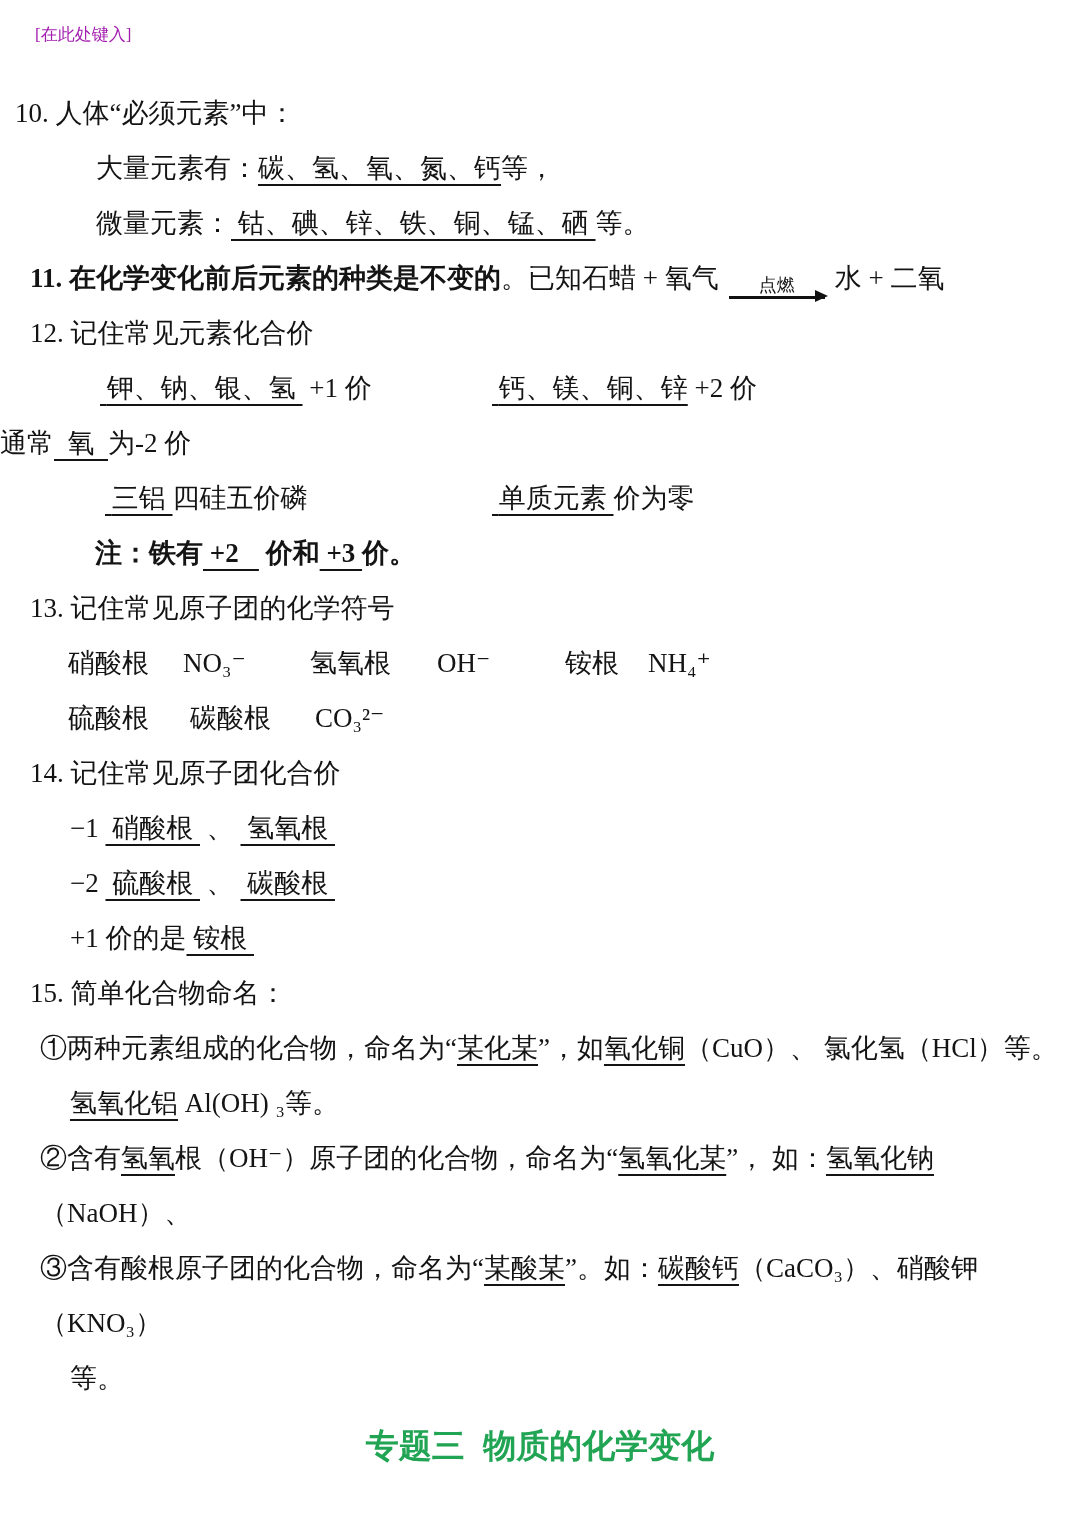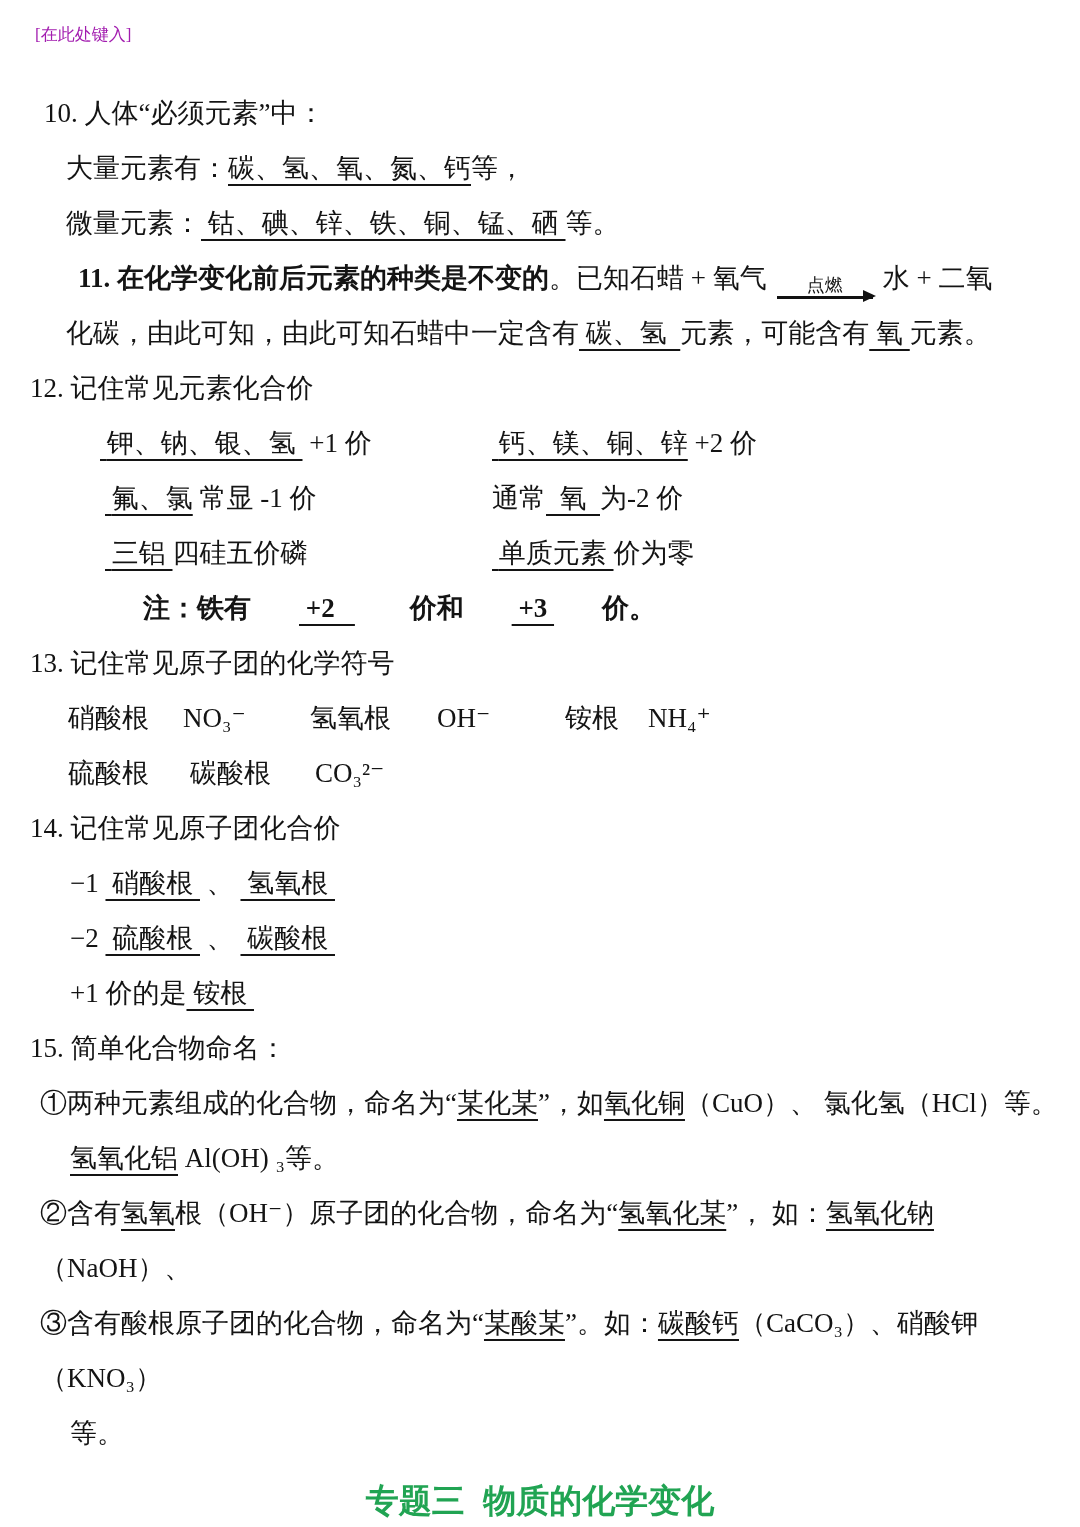--- a/index.html
+++ b/index.html
@@ -3,25 +3,25 @@
 <meta charset="utf-8">
 <style>
   html,body { margin:0; padding:0; background:#ffffff; }
   body {
     width:1080px; height:1527px; overflow:hidden;
     font-family:"Liberation Serif","DejaVu Serif",serif;
     color:#141414;
   }
   .doc { padding-top:20px; font-size:27px; }
   .line { line-height:55px; white-space:pre-wrap; }
-  .b { font-weight:bold;margin-left:48px; }
+  .b { font-weight:bold; }
   .u { text-decoration:underline; text-underline-offset:7px; text-decoration-thickness:1.6px; }
   .header-ph { margin-left:35px; font-size:17px; line-height:30px; color:#a21caf; white-space:pre; }
-  .ml30{margin-left:30px} .ml35{margin-left:44px} .ml40{margin-left:40px}
-  .ml62{margin-left:66px} .ml70{margin-left:70px} .ml95{margin-left:95px}
+  .ml30{margin-left:30px} .ml35{margin-left:15px} .ml40{margin-left:40px}
+  .ml62{margin-left:96px} .ml70{margin-left:70px} .ml95{margin-left:95px}
   .mt36{margin-top:36px}
   .cols { display:flex;align-items:flex-end; }
   .cols .c { white-space:pre-wrap; }
   
   .v1-l{margin-left:100px;width:392px} .v23-l{margin-left:105px;width:387px}
   
   .r13 { display:flex; margin-left:68px; }
   .r13 span{ white-space:pre; }
   .r13a .f1{width:115px}.r13a .f2{width:127px}.r13a .f3{width:127px}
   .r13a .f4{width:128px}.r13a .f5{width:83px}
@@ -43,29 +43,27 @@
 
 <div class="doc">
 
   <div class="header-ph">[在此处键入]</div>
 
   <div class="line ml35 mt36">10. 人体“必须元素”中：</div>
   <div class="line ml62"><span>大量元素有：</span><span class="u">碳、氢、氧、氮、钙</span><span>等，</span></div>
   <div class="line ml62"><span>微量元素：</span><span class="u"> 钴、碘、锌、铁、铜、锰、硒 </span><span>等。</span></div>
 
   <div class="line ml30"><span class="b">11. 在化学变化前后元素的种类是不变的</span><span>。已知石蜡 + 氧气</span><span class="rxn-arrow"><span class="rxn-label">点燃</span><span class="rxn-line"></span></span><span>水 + 二氧</span></div>
-  <div class="line ml62"><span>化碳，由此可知，由此可知石蜡中一定含有</span><span class="u"> 碳、氢  </span><span>元素，可能含有</span><span class="u"> 氧 </span><span>元素。</span></div>
 
   <div class="line ml30">12. 记住常见元素化合价</div>
   <div class="line cols">
     <span class="c v1-l"><span class="u"> 钾、钠、银、氢 </span><span> +1 价</span></span>
     <span class="c"><span class="u"> 钙、镁、铜、锌</span><span> +2 价</span></span>
   </div>
   <div class="line cols">
-    <span class="c v23-l"><span class="u"> 氟、氯</span><span> 常显 -1 价</span></span>
     <span class="c"><span>通常</span><span class="u">  氧  </span><span>为-2 价</span></span>
   </div>
   <div class="line cols">
     <span class="c v23-l"><span class="u"> 三铝 </span><span>四硅五价磷</span></span>
     <span class="c"><span class="u"> 单质元素 </span><span>价为零</span></span>
   </div>
   <div class="line ml95"><span class="b">注：铁有</span><span class="u b"> +2   </span><span class="b"> 价和</span><span class="u b"> +3 </span><span class="b">价。</span></div>
 
   <div class="line ml30">13. 记住常见原子团的化学符号</div>
   <div class="line r13 r13a">

